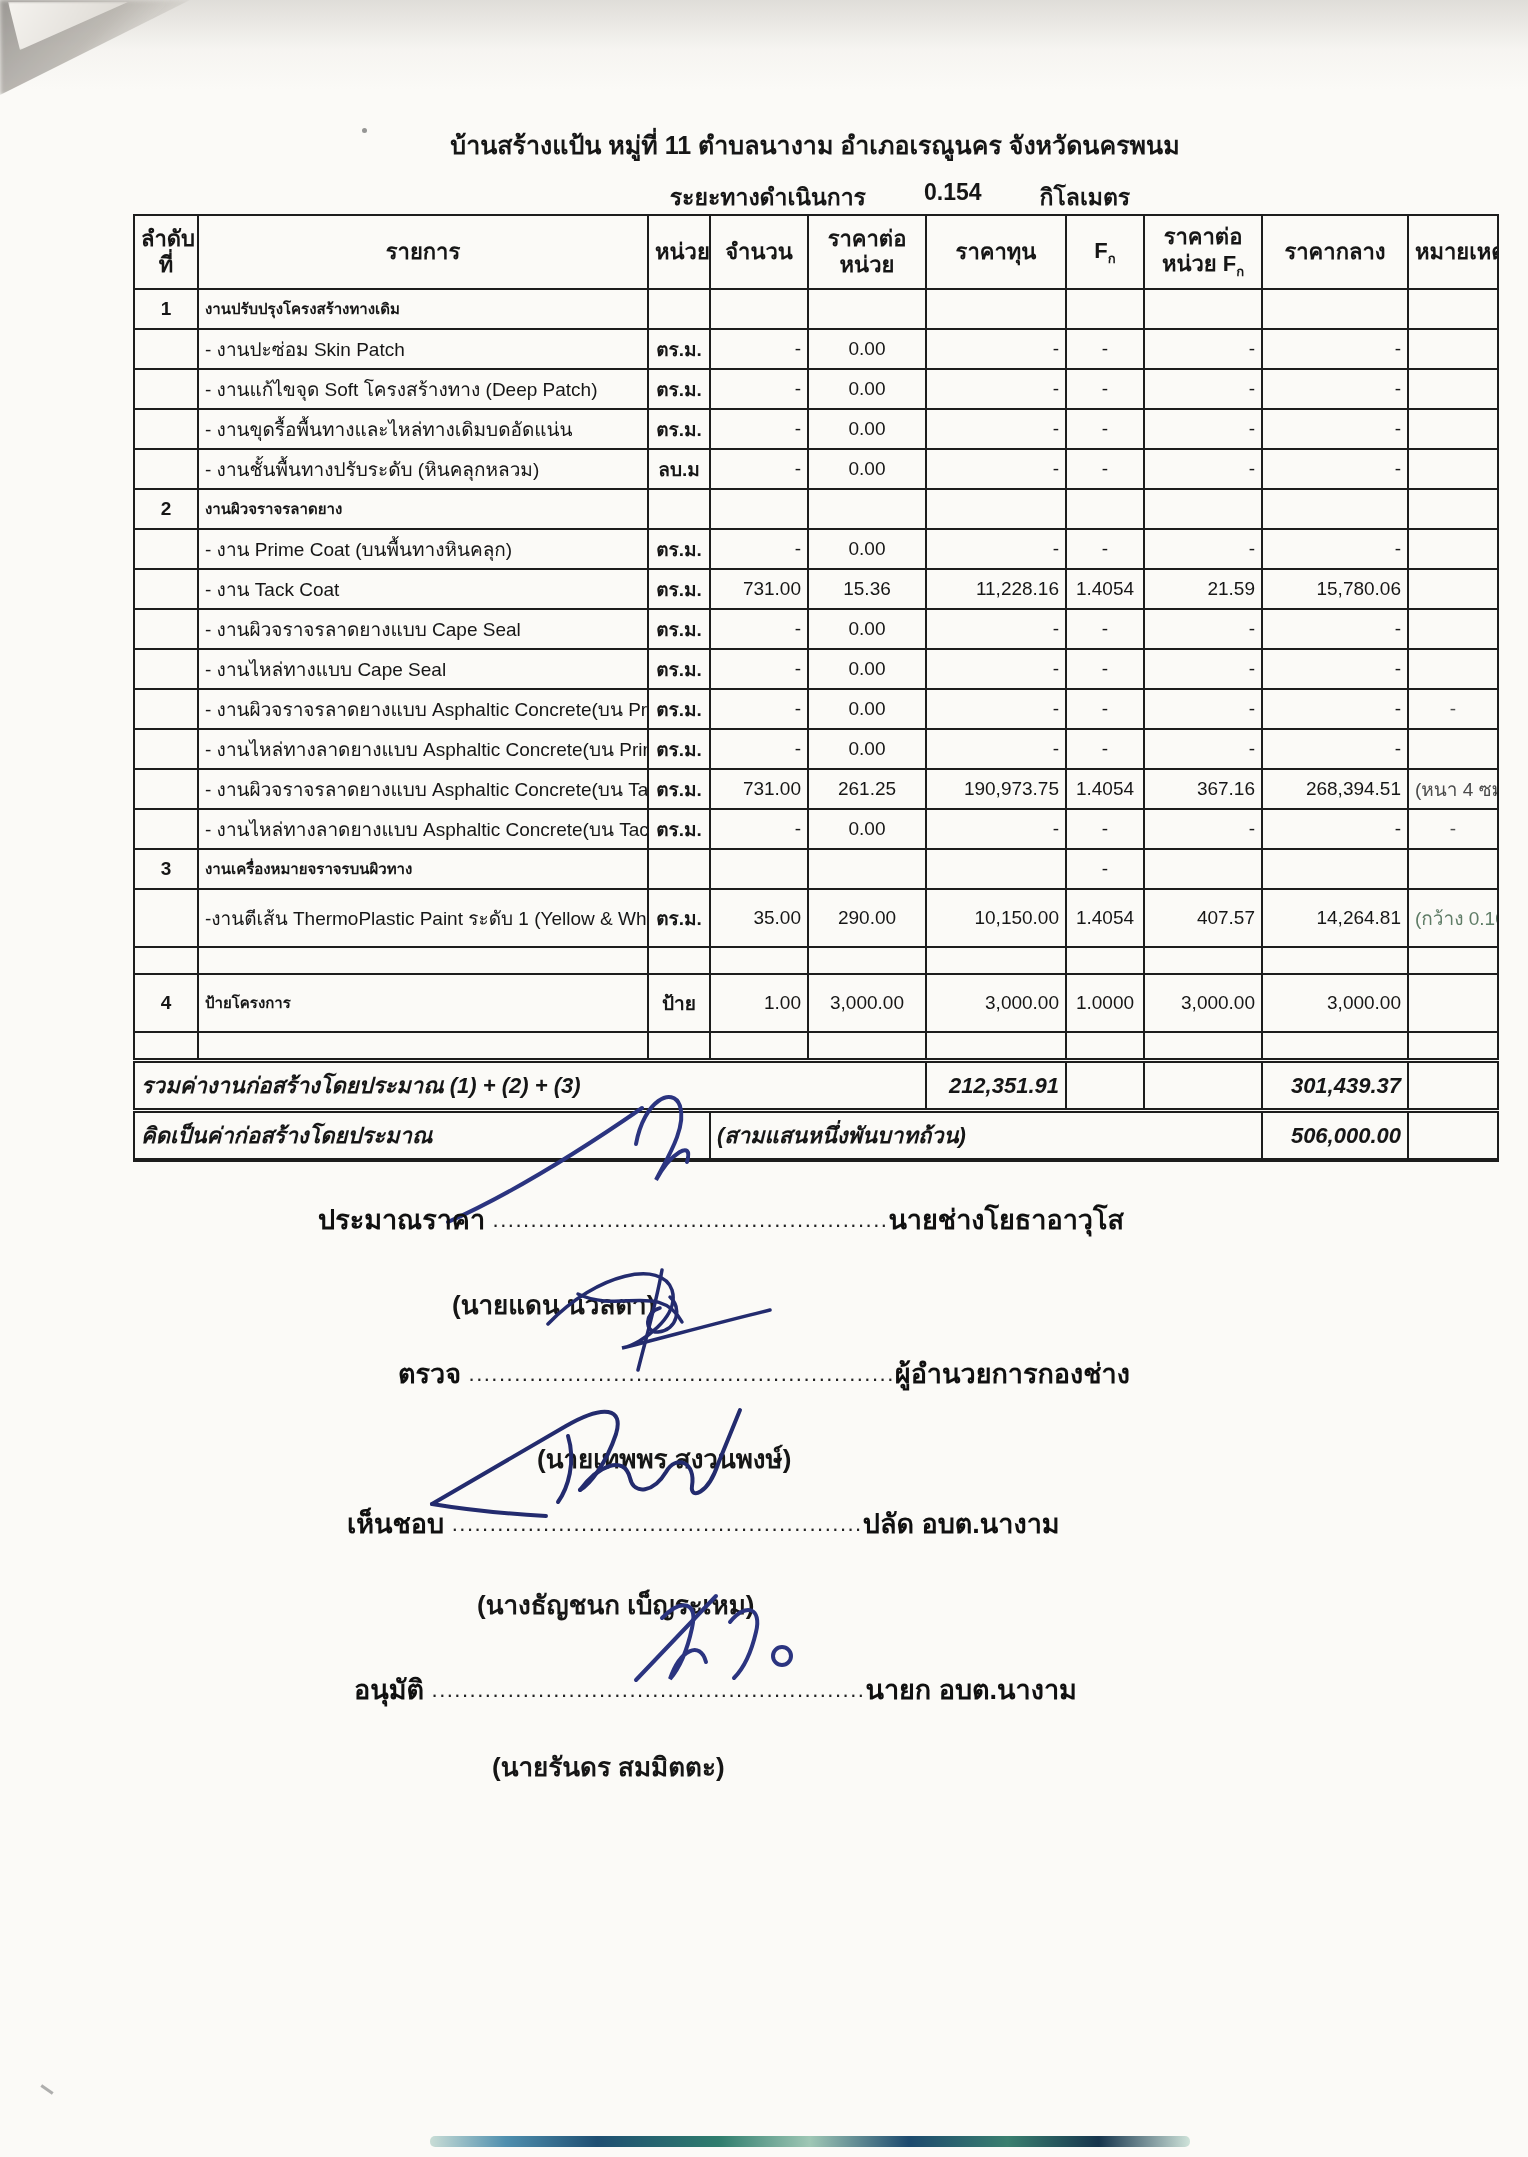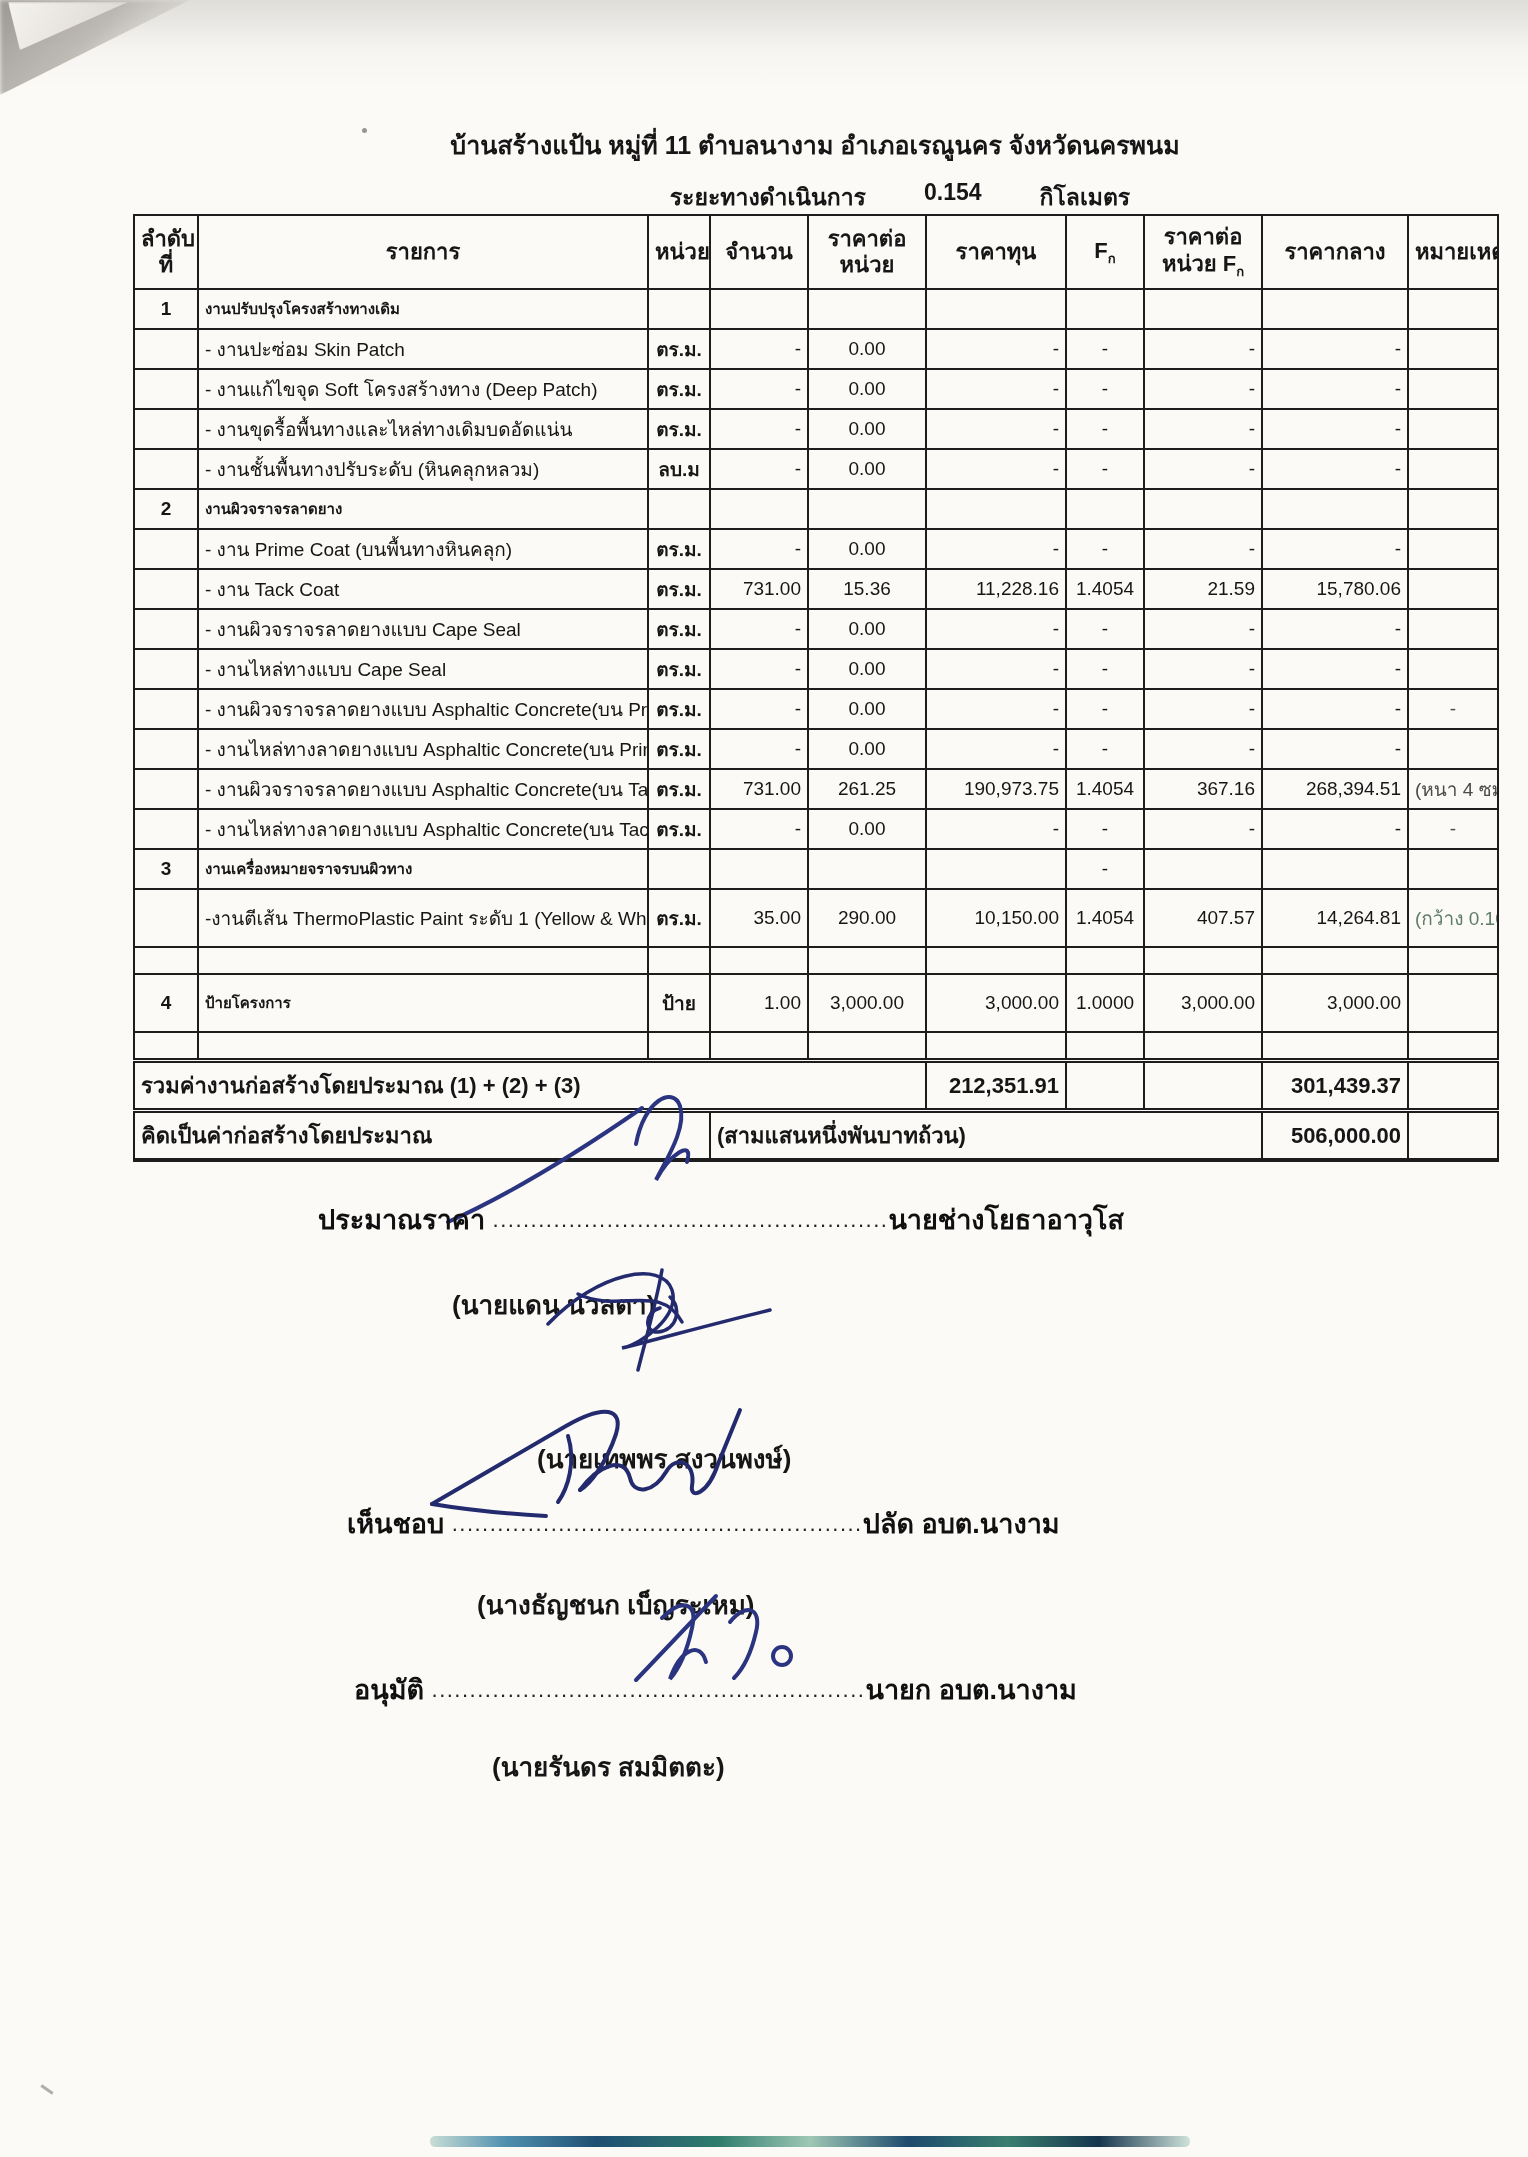--- a/index.html
+++ b/index.html
@@ -40,21 +40,21 @@
   tr.empty td{height:25px;}
   td.c-no{text-align:center;font-weight:700;font-size:20px;}
   td.c-item{text-align:left;white-space:nowrap;padding-left:9px;}
   tr.section td.c-item{font-weight:700;font-size:15px;}
   td.c-unit{text-align:center;font-size:18px;font-weight:700;}
   td.c-qty,td.c-cost,td.c-upf{text-align:right;padding-right:14px;}
   td.c-up,td.c-f{text-align:center;}
   td.c-mid{text-align:right;padding-right:26px;}
   td.c-rem{text-align:center;font-size:14px;color:#4b4b4b;white-space:nowrap;padding:0 2px;}
   tr.summary td{height:45px;font-size:22px;font-weight:700;}
-  tr.summary{border-top:5px double #1d1d1d;}
+  tr.summary{border-top:5px double #1d1d1d;font-style:italic;}
   tr.summary td{border-top:3px solid #1d1d1d;}
   td.sum-label{text-align:left;padding-left:16px;white-space:nowrap;}
   td.sum-num{text-align:right;padding-right:16px;font-size:21px;}
   tr.summary2 td{border-bottom:4px solid #1d1d1d;}
   td.amount-words{padding-right:70px;white-space:nowrap;}
   td.boxed{border:3px solid #151515;}
   td.no-r{border-right:none;}
   td.no-l{border-left:none;}
 
   
@@ -373,20 +373,23 @@
   <div class="sig-name n1">(นายแดน  นวลตา)</div>
 
   <svg class="sig-svg s2" width="260" height="125" viewBox="0 0 260 125">
     <g fill="none" stroke="#232b6e" stroke-width="3.5" stroke-linecap="round">
       <path d="M28,72 C78,20 142,8 152,38 C160,64 122,92 102,96 C142,86 200,70 250,58"></path>
       <path d="M58,42 C100,62 140,30 162,70"></path>
       <path d="M142,18 C136,52 126,86 118,118"></path>
       <path d="M150,45 C162,55 158,78 138,80 C124,81 124,60 140,56"></path>
     </g>
   </svg>
+  <div class="sig-line l2">
+    <span>ตรวจ </span><span class="dots">........................................................</span><span>ผู้อำนวยการกองช่าง</span>
+  </div>
   <div class="sig-name n2">(นายเทพพร  สงวนพงษ์)</div>
 
   <svg class="sig-svg s3" width="340" height="145" viewBox="0 0 340 145">
     <g fill="none" stroke="#232b6e" stroke-width="4" stroke-linecap="round">
       <path d="M14,112 L148,34 C186,12 206,16 198,42 C188,72 172,92 162,98"></path>
       <path d="M162,98 C180,74 206,62 212,86 C216,104 236,100 248,80 C258,62 278,70 274,94 C272,108 290,102 300,72 L322,18"></path>
       <path d="M14,112 C50,118 92,122 128,124"></path>
       <path d="M150,44 C158,70 150,96 140,110"></path>
     </g>
   </svg>

